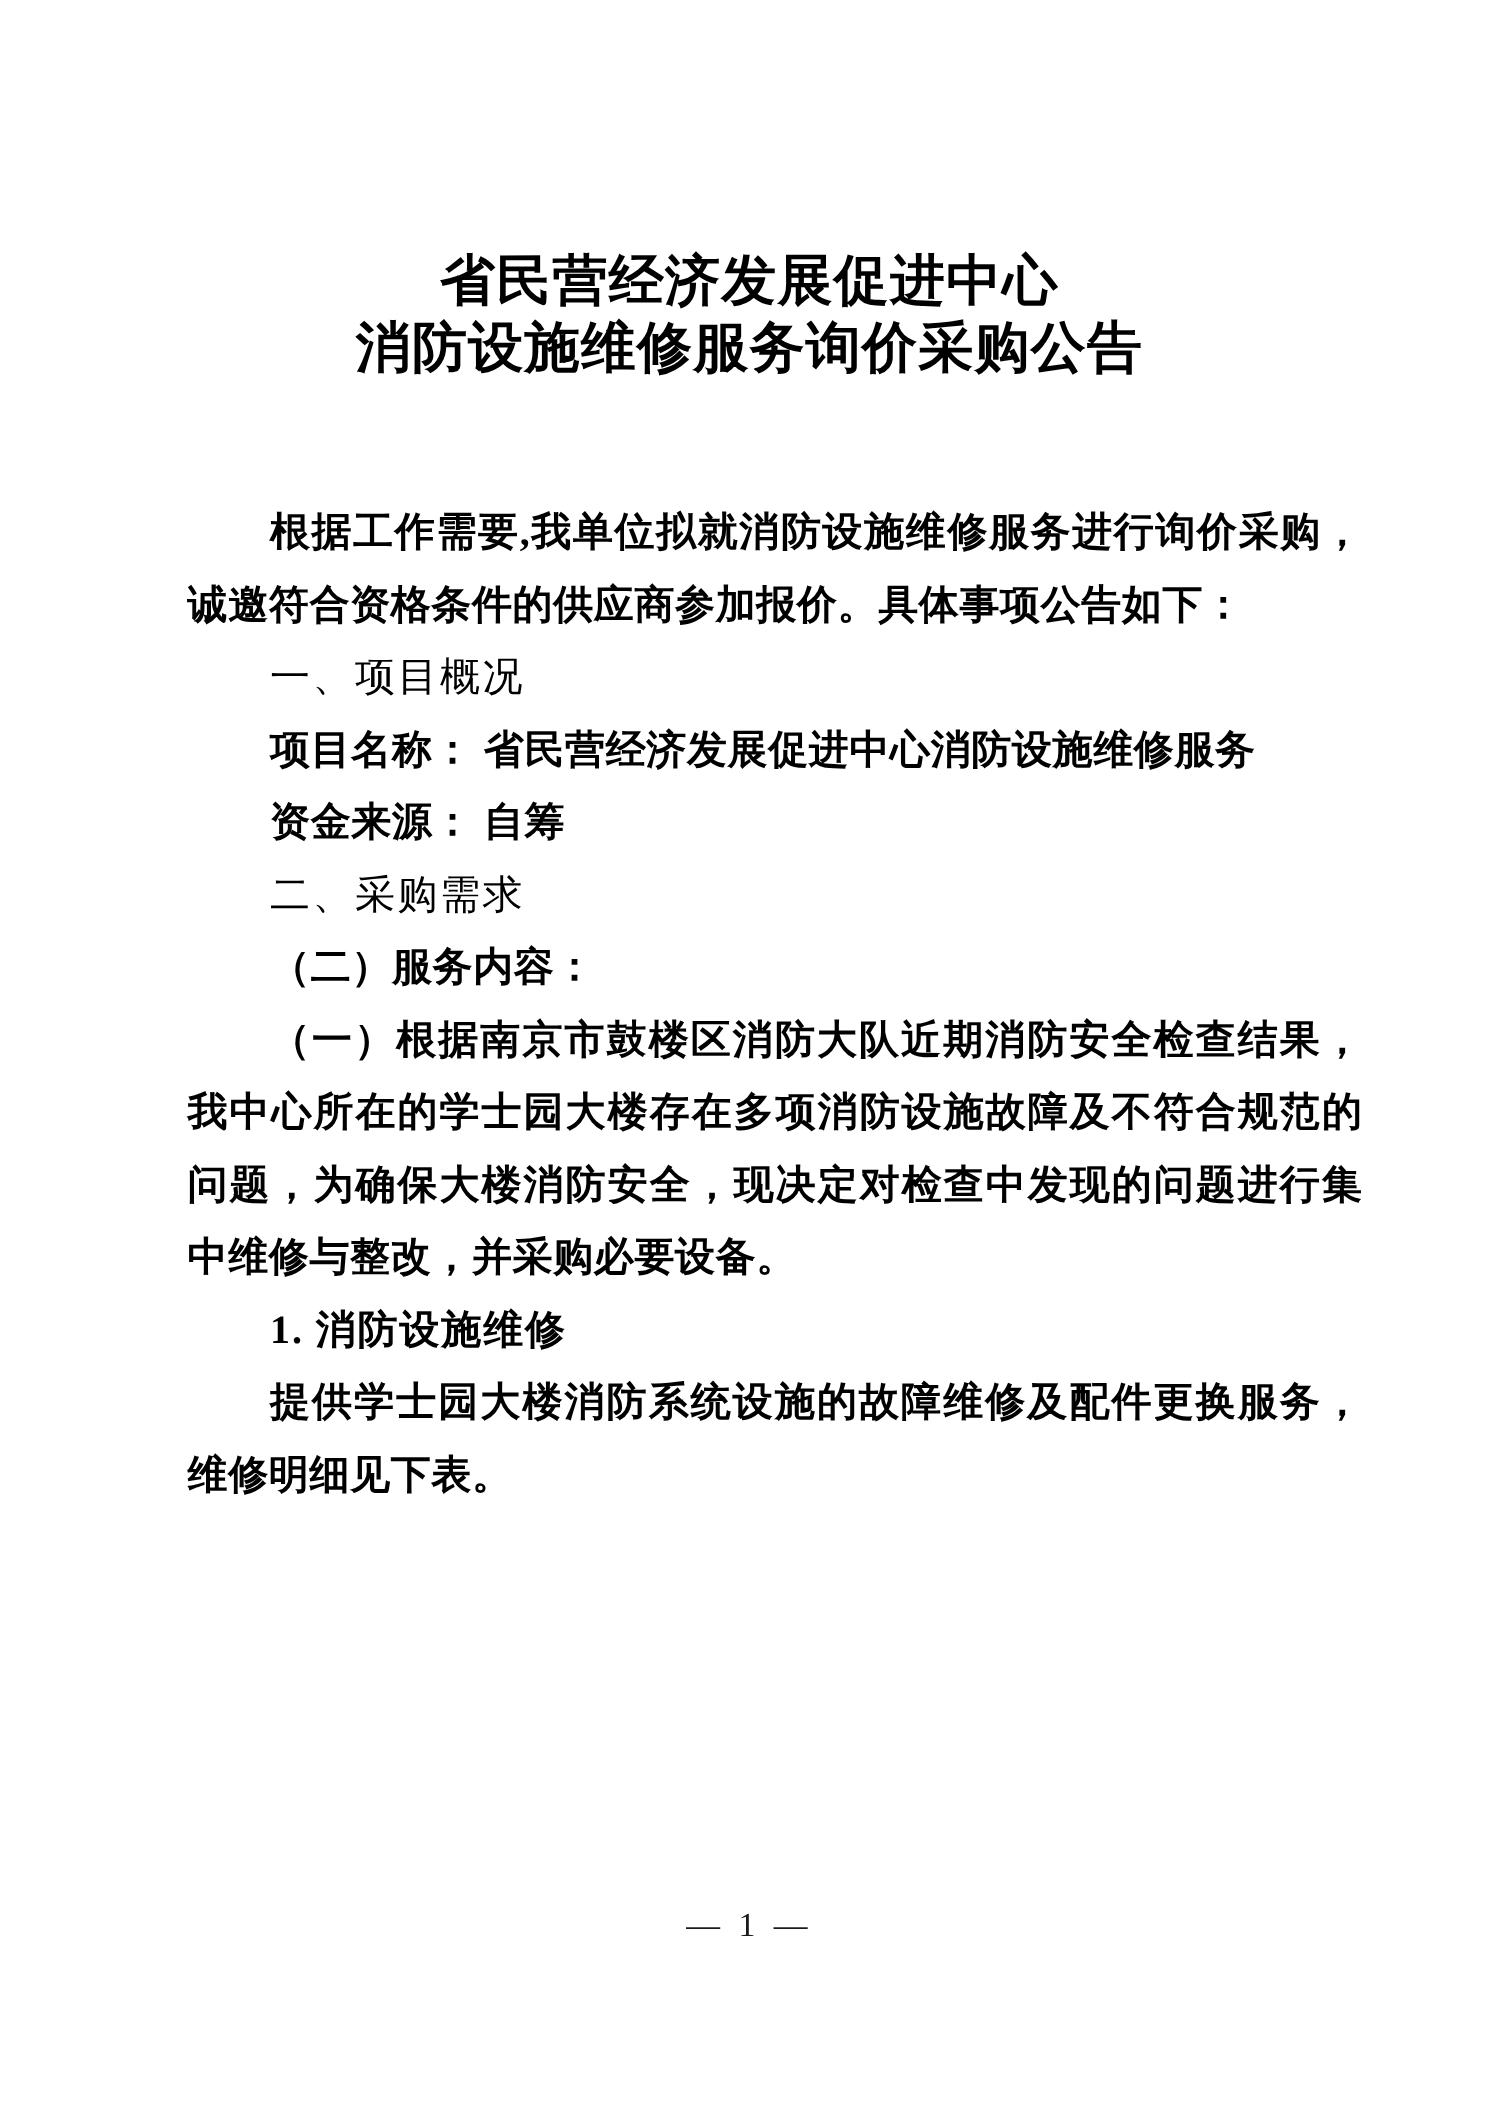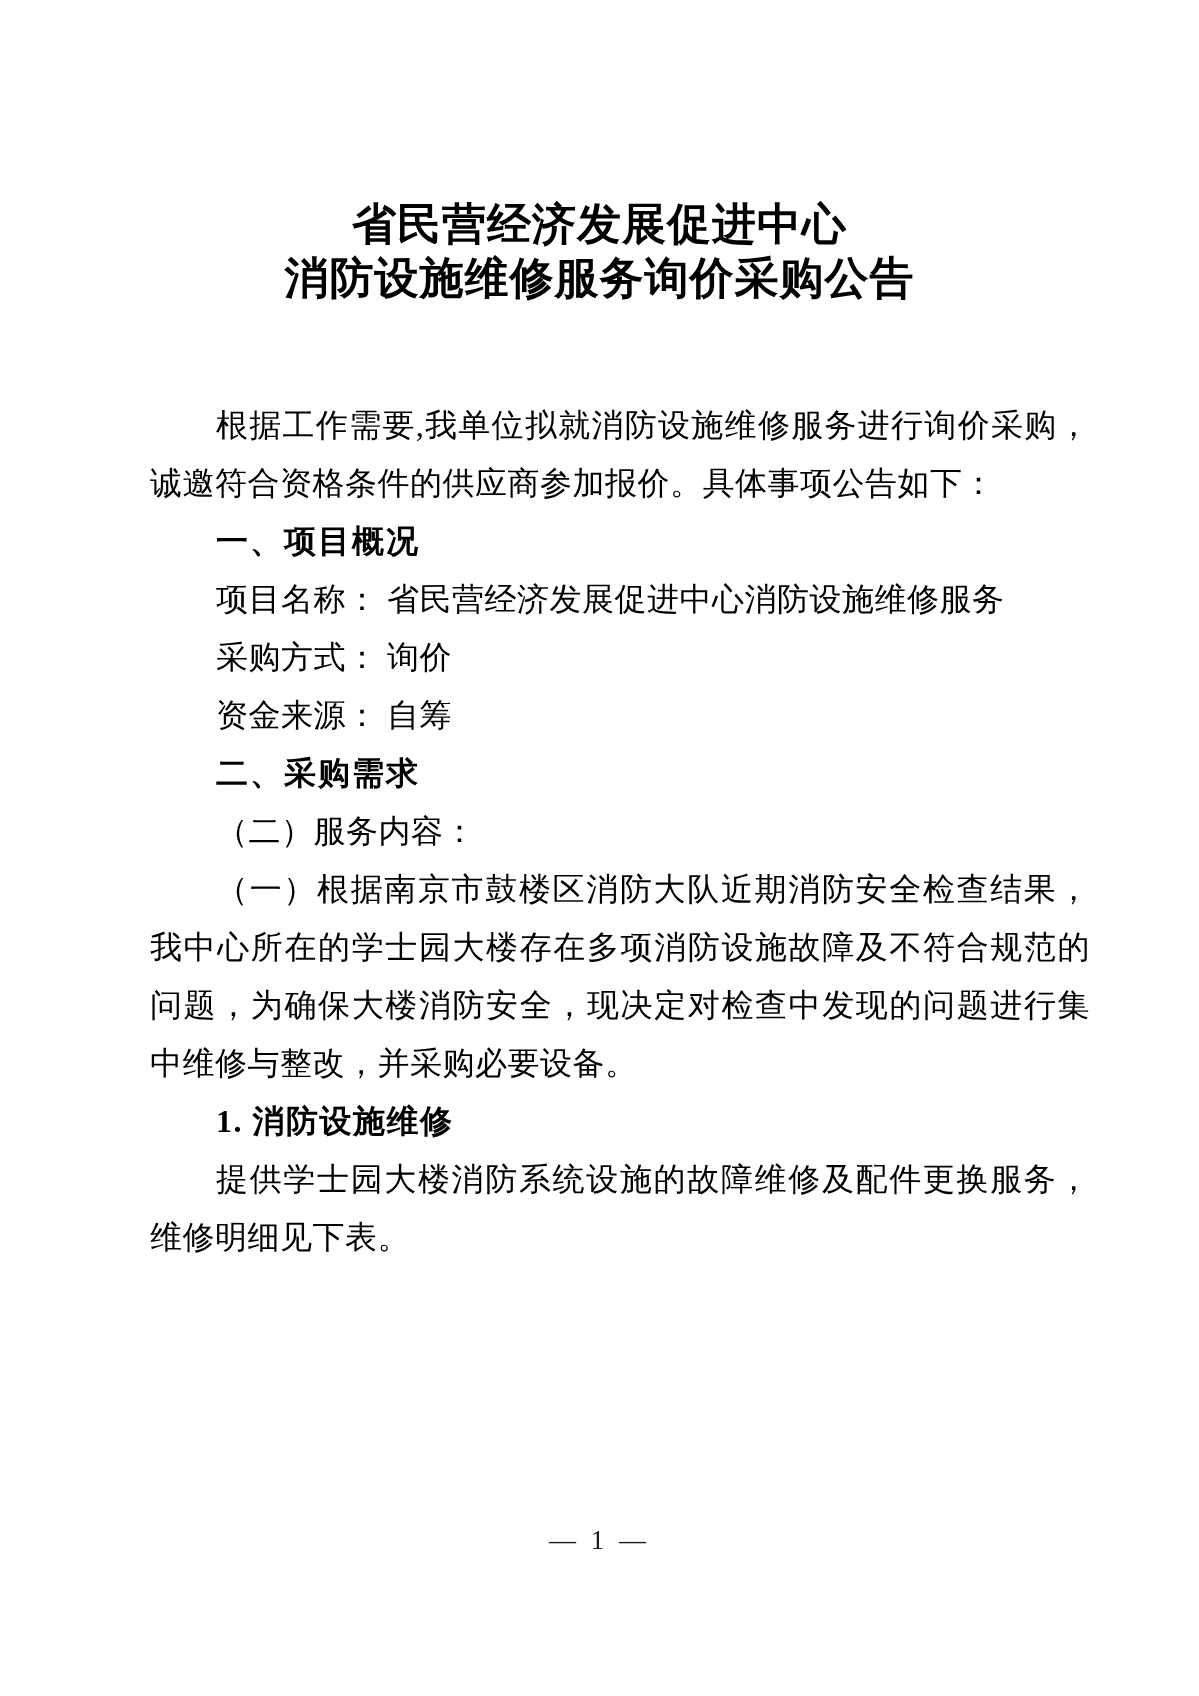--- a/index.html
+++ b/index.html
@@ -41,24 +41,25 @@
     line-height: 58px;
     letter-spacing: 0.5px;
     text-align: justify;
   }
   #body-block p {
     margin: 0;
     padding: 0;
   }
   .indent {
     text-indent: 66px;
+    font-weight: bold;
   }
   .sec-heading {
     font-family: "Liberation Sans", "DejaVu Sans", sans-serif;
-    font-weight: 700;
+    font-weight: 400;
     letter-spacing: 2px;
   }
   .sub-heading {
     font-weight: 700;
     letter-spacing: 1.5px;
   }
   
   #footer {
     position: absolute;
     top: 1522px;
@@ -78,21 +79,20 @@
 
   <div id="title-block">
     <div class="title-line">省民营经济发展促进中心</div>
     <div class="title-line">消防设施维修服务询价采购公告</div>
   </div>
 
   <div id="body-block">
     <p class="indent">根据工作需要,我单位拟就消防设施维修服务进行询价采购，诚邀符合资格条件的供应商参加报价。具体事项公告如下：</p>
     <p class="indent sec-heading">一、项目概况</p>
     <p class="indent">项目名称： 省民营经济发展促进中心消防设施维修服务</p>
-    <p class="indent">采购方式： 询价</p>
     <p class="indent">资金来源： 自筹</p>
     <p class="indent sec-heading">二、采购需求</p>
     <p class="indent">（二）服务内容：</p>
     <p class="indent">（一）根据南京市鼓楼区消防大队近期消防安全检查结果，我中心所在的学士园大楼存在多项消防设施故障及不符合规范的问题，为确保大楼消防安全，现决定对检查中发现的问题进行集中维修与整改，并采购必要设备。</p>
     <p class="indent sub-heading">1. 消防设施维修</p>
     <p class="indent">提供学士园大楼消防系统设施的故障维修及配件更换服务，维修明细见下表。</p>
   </div>
 
   <div id="footer">
     <span>— 1 —</span>

